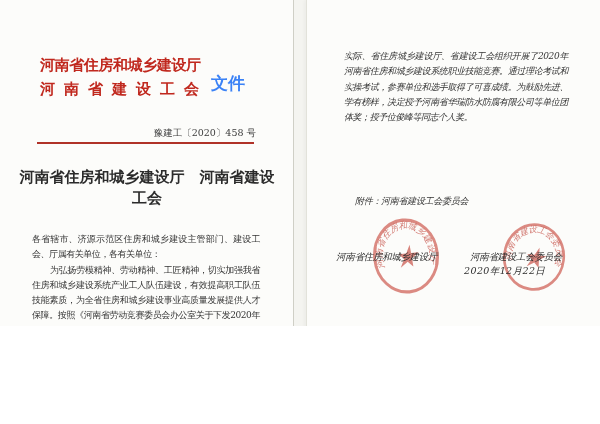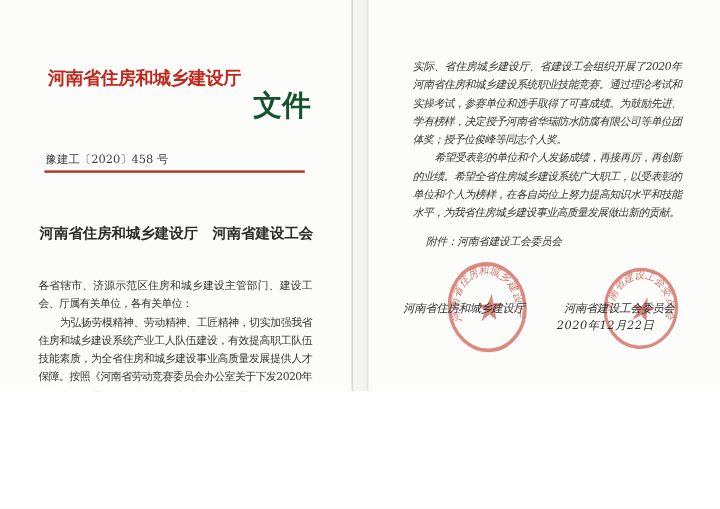--- a/index.html
+++ b/index.html
@@ -8,26 +8,26 @@
 
   .page{position:absolute;top:0;height:424px;background:#fcfcfa;}
   #page-left{left:0;width:293px;border-right:1px solid #cfcfc6;}
   #page-right{left:306px;width:294px;border-left:1px solid #e2e2da;box-shadow:-2px 0 3px rgba(0,0,0,0.03);font-style:italic;}
   .bottom-edge{position:absolute;left:0;top:420px;width:600px;height:4px;background:#ebeadf;}
 
   
   .agency{position:absolute;left:40px;top:56px;width:166px;color:#c0281e;font-weight:bold;}
   .agency-line1{font-size:15px;line-height:18px;letter-spacing:-0.4px;white-space:nowrap;}
   .agency-line2{font-size:15px;line-height:18px;margin-top:6px;letter-spacing:9px;white-space:nowrap;}
-  .doc-type{position:absolute;left:211px;top:72px;font-size:24px;font-weight:bold;color:#14532d;letter-spacing:0px;}
-  .doc-number{position:absolute;left:38px;top:127px;width:218px;text-align:left;font-size:9.5px;color:#3b3b3b;}
+  .doc-type{position:absolute;left:211px;top:72px;font-size:17px;font-weight:bold;color:#3b82f6;letter-spacing:0px;}
+  .doc-number{position:absolute;left:38px;top:127px;width:218px;text-align:right;font-size:9.5px;color:#3b3b3b;}
   .red-rule{position:absolute;left:37px;top:142px;width:217px;height:2px;background:#b03228;}
 
-  .doc-title{position:absolute;left:18px;top:184px;width:258px;text-align:center;
-             font-weight:bold;font-size:12px;line-height:21px;color:#2b2b2b;}
+  .doc-title{position:absolute;left:18px;top:168px;width:258px;text-align:center;
+             font-weight:bold;font-size:15px;line-height:21px;color:#2b2b2b;font-family:Liberation Mono, monospace;}
 
   .body-text{position:absolute;font-size:9px;line-height:15.3px;color:#333;
              text-align:justify;letter-spacing:-0.45px;}
   #body-1{left:32px;top:232px;width:228px;}
   #body-2{left:37px;top:49px;width:224px;}
   .body-text p{margin:0;}
   .body-text p.indent{text-indent:2em;}
 
   .page-num{position:absolute;font-size:8.5px;color:#4a4a4a;letter-spacing:1px;}
   #pagenum-1{left:186px;top:373px;}
@@ -51,20 +51,21 @@
 </style>
 </head>
 <body>
 
 <div id="canvas">
 
   <div class="page" id="page-left">
 
     <div class="agency">
       <div class="agency-line1">河南省住房和城乡建设厅</div>
+      <div class="agency-line2">河南省建设工会</div>
     </div>
     <div class="doc-type">文件</div>
 
     <div class="doc-number">豫建工〔2020〕458 号</div>
     <div class="red-rule"></div>
 
     <div class="doc-title">
       <div>河南省住房和城乡建设厅　河南省建设工会</div>
     </div>
 
@@ -73,21 +74,20 @@
       <p class="indent">为弘扬劳模精神、劳动精神、工匠精神，切实加强我省住房和城乡建设系统产业工人队伍建设，有效提高职工队伍技能素质，为全省住房和城乡建设事业高质量发展提供人才保障。按照《河南省劳动竞赛委员会办公室关于下发2020年全省产业（系统）职工技能竞赛活动计划的通知》（豫劳竞办〔2023〕4号）、《河南省职业技能竞赛组织委员会关于开展2020年河南省职业技能竞赛活动的通知》（豫职技组〔2020〕1号）要求和住房城乡建设系统</p>
     </div>
 
     <div class="page-num" id="pagenum-1">— 1 —</div>
   </div>
 
   <div class="page" id="page-right">
 
     <div class="body-text" id="body-2">
       <p>实际、省住房城乡建设厅、省建设工会组织开展了2020年河南省住房和城乡建设系统职业技能竞赛。通过理论考试和实操考试，参赛单位和选手取得了可喜成绩。为鼓励先进、学有榜样，决定授予河南省华瑞防水防腐有限公司等单位团体奖；授予位俊峰等同志个人奖。</p>
-      <p class="indent">希望受表彰的单位和个人发扬成绩，再接再厉，再创新的业绩。希望全省住房城乡建设系统广大职工，以受表彰的单位和个人为榜样，在各自岗位上努力提高知识水平和技能水平，为我省住房城乡建设事业高质量发展做出新的贡献。</p>
     </div>
 
     <div class="attachment">附件：河南省建设工会委员会</div>
 
     <svg class="seal" id="seal-1" viewBox="0 0 100 100" preserveAspectRatio="none" xmlns="http://www.w3.org/2000/svg">
       <circle cx="50" cy="50" r="45" fill="none" stroke="#d06459" stroke-width="4" opacity="0.85"></circle>
       <text x="50" y="64" text-anchor="middle" font-size="38" fill="#cf655c" opacity="0.9">★</text>
       <path id="sealArc1" d="M18,61 A34,34 0 1 1 82,61" fill="none"></path>
       <text font-size="12" fill="#ca5f56" opacity="0.95">
         <textPath href="#sealArc1" startOffset="50%" text-anchor="middle">河南省住房和城乡建设厅</textPath>

